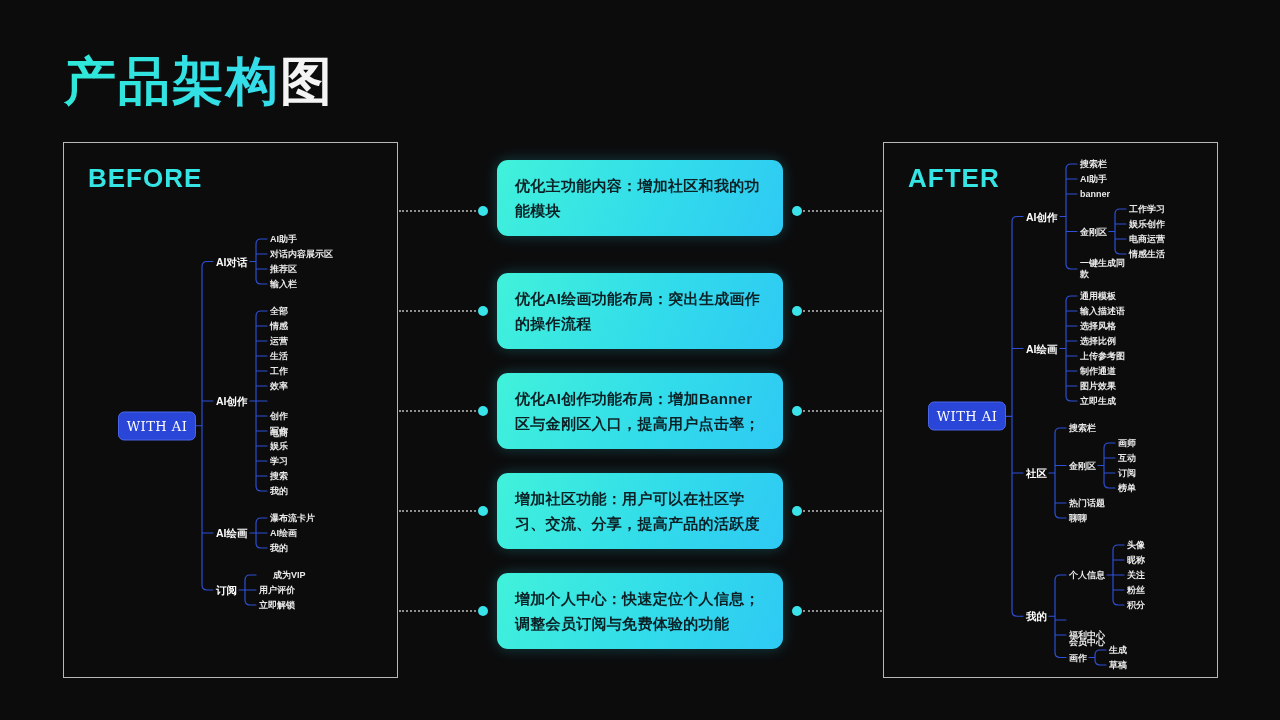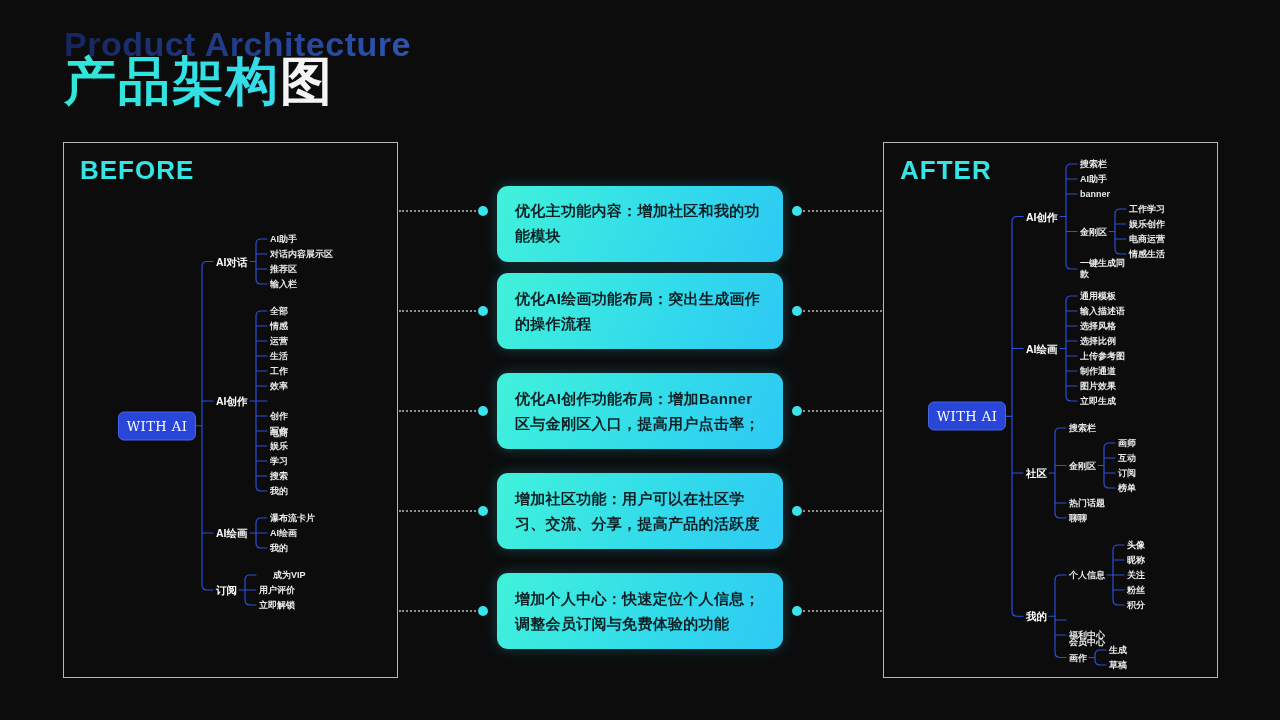--- a/index.html
+++ b/index.html
@@ -12,21 +12,21 @@
     -webkit-background-clip:text;background-clip:text;color:transparent;z-index:1;}
   .title-cn{position:absolute;left:64px;top:52px;margin:0;font-size:52px;font-weight:bold;
     line-height:1.15;z-index:2;letter-spacing:2px;}
   .title-cn .accent{background:linear-gradient(90deg,#2fe8d8 0%,#35dcec 100%);
     -webkit-background-clip:text;background-clip:text;color:transparent;}
   .title-cn .suffix{color:#f4f4f4;}
   
   .panel{position:absolute;top:142px;width:335px;height:536px;border:1px solid #b9b9b9;
     box-sizing:border-box;background:#0c0c0d;}
   .panel.before{left:63px;} .panel.after{left:883px;}
-  .panel-heading{position:absolute;left:16px;top:12px;margin:0;font-size:26px;font-weight:bold;
+  .panel-heading{position:absolute;left:16px;top:12px;margin:8px;font-size:26px;font-weight:bold;
     color:#36e4e4;letter-spacing:1px;}
   .mm-svg{position:absolute;left:0;top:0;pointer-events:none;overflow:visible;}
   .mm-label{position:absolute;transform:translateY(-50%);white-space:nowrap;color:#e9e9e9;
     font-size:9px;font-weight:bold;z-index:2;line-height:1.2;}
   .mm-label.lvl1{font-size:10.5px;color:#ffffff;}
   .mm-label.wrap{max-width:46px;white-space:normal;word-break:break-all;}
   .mm-root{position:absolute;transform:translateY(-50%);width:76px;height:27px;
     background:#2946d9;border:1px solid #4a66e8;border-radius:6px;color:#fff;
     font-family:"DejaVu Serif",serif;font-size:13px;letter-spacing:.5px;
     display:flex;align-items:center;justify-content:center;z-index:2;}
@@ -38,21 +38,20 @@
   .callout-text{color:#0c2126;font-size:15px;font-weight:bold;line-height:1.7;
     letter-spacing:.3px;}
   .dotline{position:absolute;height:0;border-top:2px dotted #8f8f8f;}
   .cyan-dot{position:absolute;width:10px;height:10px;border-radius:50%;background:#3ae3ea;}
 </style>
 </head>
 <body>
 
 <div id="stage">
 
-  <h1 class="title-en">Product Architecture</h1>
   <h1 class="title-cn"><span class="accent">产品架构</span><span class="suffix">图</span></h1>
 
   <div class="panel before" id="panel-before">
     <h2 class="panel-heading">BEFORE</h2>
     <svg class="mm-svg" width="335" height="536">
         <path d="M 186 118.5 L 192 118.5 M 203 96 L 197 96 Q 192 96 192 101 L 192 136 Q 192 141 197 141 L 203 141 M 192 111 L 203 111 M 192 126 L 203 126 " fill="none" stroke="#2E4FD6" stroke-width="1.2" stroke-linecap="round"></path>
         <path d="M 186 258 L 192 258 M 203 168 L 197 168 Q 192 168 192 173 L 192 343 Q 192 348 197 348 L 203 348 M 192 183 L 203 183 M 192 198 L 203 198 M 192 213 L 203 213 M 192 228 L 203 228 M 192 243 L 203 243 M 192 258 L 203 258 M 192 273 L 203 273 M 192 288 L 203 288 M 192 303 L 203 303 M 192 318 L 203 318 M 192 333 L 203 333 " fill="none" stroke="#2E4FD6" stroke-width="1.2" stroke-linecap="round"></path>
         <path d="M 186 390 L 192 390 M 203 375 L 197 375 Q 192 375 192 380 L 192 400 Q 192 405 197 405 L 203 405 M 192 390 L 203 390 " fill="none" stroke="#2E4FD6" stroke-width="1.2" stroke-linecap="round"></path>
         <path d="M 175 447 L 181 447 M 192 432 L 186 432 Q 181 432 181 437 L 181 457 Q 181 462 186 462 L 192 462 M 181 447 L 192 447 " fill="none" stroke="#2E4FD6" stroke-width="1.2" stroke-linecap="round"></path>
         <path d="M 132 282.75 L 138 282.75 M 149 118.5 L 143 118.5 Q 138 118.5 138 123.5 L 138 442 Q 138 447 143 447 L 149 447 M 138 258 L 149 258 M 138 390 L 149 390 " fill="none" stroke="#2E4FD6" stroke-width="1.2" stroke-linecap="round"></path>
@@ -83,21 +82,21 @@
       <div class="mm-label" style="left: 206px; top: 405px;">我的</div>
       <div class="mm-label lvl1" style="left: 152px; top: 447px;">订阅</div>
       <div class="mm-label" style="left: 195px; top: 432px; margin-left: 14px;">成为VIP</div>
       <div class="mm-label" style="left: 195px; top: 447px;">用户评价</div>
       <div class="mm-label" style="left: 195px; top: 462px;">立即解锁</div>
     </div>
 
   <div id="callouts">
       <div class="dotline" style="left: 399px; top: 210px; width: 77px;"></div>
       <div class="cyan-dot" style="left: 478px; top: 206px;"></div>
-      <div class="callout-box" style="top: 186px; font-family: Liberation Serif, serif;">
+      <div class="callout-box" style="top: 160px;">
         <div class="callout-text">优化主功能内容：增加社区和我的功能模块</div>
       </div>
       <div class="cyan-dot" style="left: 792px; top: 206px;"></div>
       <div class="dotline" style="left: 803px; top: 210px; width: 79px;"></div>
       <div class="dotline" style="left: 399px; top: 310px; width: 77px;"></div>
       <div class="cyan-dot" style="left: 478px; top: 306px;"></div>
       <div class="callout-box" style="top: 273px;">
         <div class="callout-text">优化AI绘画功能布局：突出生成画作的操作流程</div>
       </div>
       <div class="cyan-dot" style="left: 792px; top: 306px;"></div>

